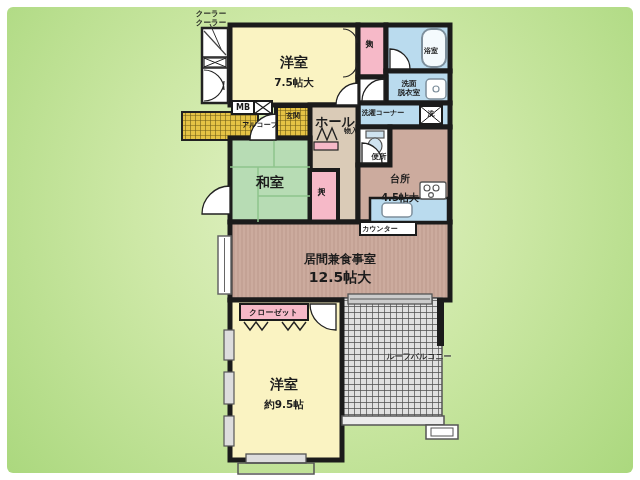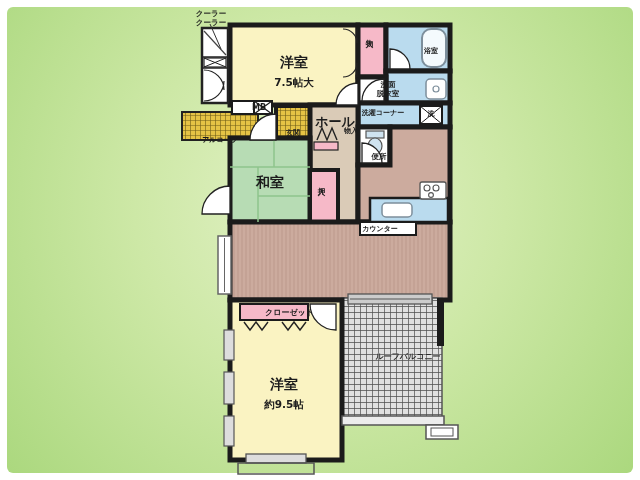--- a/index.html
+++ b/index.html
@@ -24,27 +24,27 @@
     line-height:1.2;
     white-space:nowrap;
   }
   .vert{
     writing-mode:vertical-rl;
     text-orientation:upright;
     letter-spacing:1px;
   }
   .f7{font-size:7px;}
   .f75{font-size:7.5px;}
-  .f8{font-size:8px;margin-left:16px;}
+  .f8{font-size:8px;}
   .f9{font-size:13px;}
   .f10{font-size:10px;}
   .f105{font-size:10.5px;}
   .f11{font-size:14px;}
   .f12{font-size:12px;}
-  .balcony-text{color:#2b2b2b;text-shadow:0 0 2px rgba(255,255,255,.75);}
+  .balcony-text{color:#2b2b2b;text-shadow:0 0 2px rgba(255,255,255,.75);padding-left:27px;}
 </style>
 </head>
 <body>
 
 <div id="stage">
   <div id="bg"></div>
 
   <svg width="640" height="480" viewBox="0 0 640 480">
     <defs>
       <pattern id="tileY" width="5" height="5" patternUnits="userSpaceOnUse">
@@ -170,43 +170,51 @@
 
   <div class="lbl" style="left:254px;top:52px;width:80px;">
     <span class="f11">洋室</span><br>
     <span class="f105">7.5帖大</span>
   </div>
 
   <div class="lbl vert f75" style="left:365px;top:33px;">物入</div>
 
   <div class="lbl f7" style="left:390px;top:47px;width:26px;margin-left:28px;">浴室</div>
 
-  <div class="lbl f75" style="left:369px;top:80px;width:38px;">
+  <div class="lbl f75" style="left:390px;top:80px;width:38px;font-family:Liberation Mono, monospace;">
     <span>洗面</span><br>
     <span>脱衣室</span>
   </div>
 
   <div class="lbl f7" style="left:356px;top:109px;width:54px;">洗濯コーナー</div>
   <div class="lbl f7" style="left:424px;top:110px;width:14px;">洗</div>
 
   <div class="lbl f8" style="left:232px;top:103px;width:22px;">MB</div>
 
-  <div class="lbl f7" style="left:184px;top:136px;width:72px;">アルコーブ</div>
-  <div class="lbl f7" style="left:278px;top:112px;width:30px;margin-top:17px;">玄関</div>
+  <div class="lbl f7" style="left:184px;top:121px;width:72px;padding-left:40px;">アルコーブ</div>
+  <div class="lbl f7" style="left:278px;top:112px;width:30px;">玄関</div>
 
   <div class="lbl f9" style="left:312px;top:114px;width:46px;">ホール</div>
   <div class="lbl f7" style="left:341px;top:127px;width:20px;">物入</div>
 
   <div class="lbl f75" style="left:362px;top:152px;width:34px;">便所</div>
 
+  <div class="lbl" style="left:368px;top:167px;width:64px;">
+    <span class="f10">台所</span><br>
+    <span class="f10">4.5帖大</span>
+  </div>
   <div class="lbl f7" style="left:360px;top:225px;width:40px;">カウンター</div>
 
   <div class="lbl f11" style="left:242px;top:174px;width:56px;">和室</div>
   <div class="lbl vert f75" style="left:317px;top:181px;">押入</div>
 
+  <div class="lbl" style="left:270px;top:248px;width:140px;">
+    <span class="f12">居間兼食事室</span><br>
+    <span class="f11">12.5帖大</span>
+  </div>
 
   <div class="lbl f8" style="left:249px;top:308px;width:44px;">クローゼット</div>
 
   <div class="lbl" style="left:244px;top:374px;width:80px;">
     <span class="f11">洋室</span><br>
     <span class="f105">約9.5帖</span>
   </div>
 
   <div class="lbl f8 balcony-text" style="left:350px;top:352px;width:84px;">ルーフバルコニー</div>
 </div>

